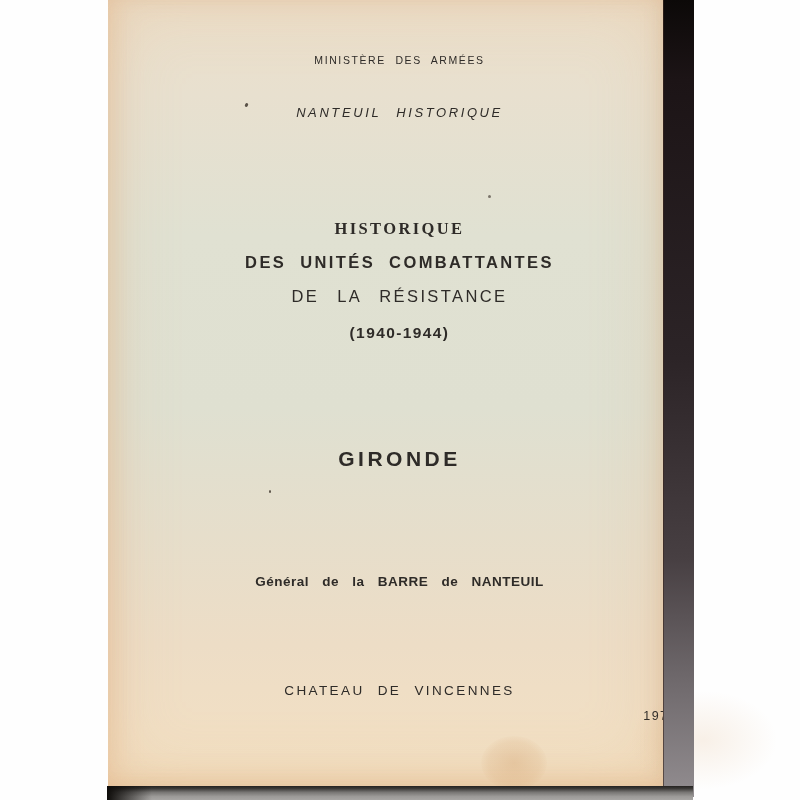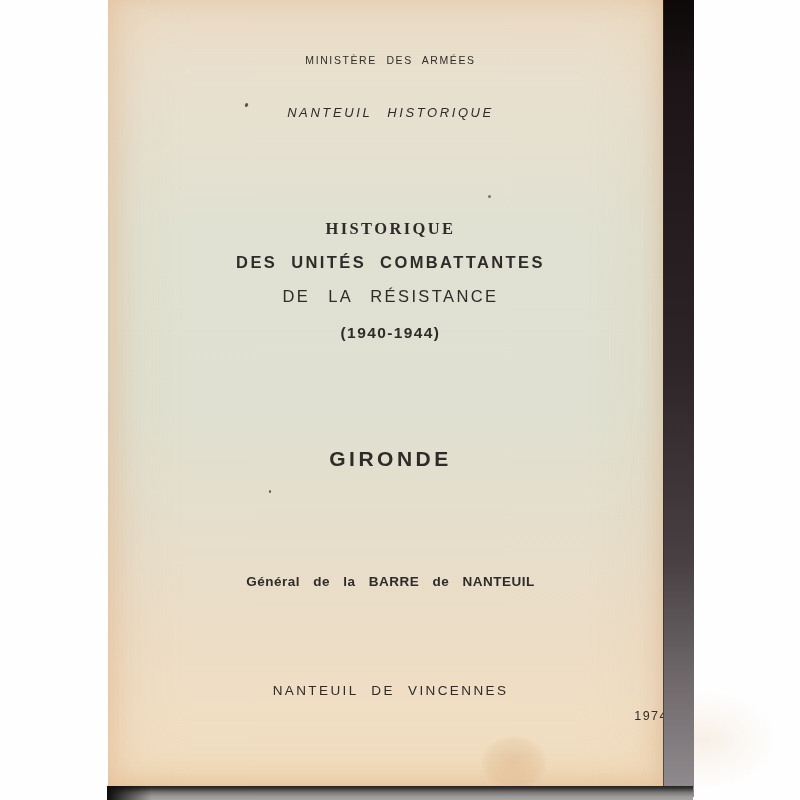--- a/index.html
+++ b/index.html
@@ -70,21 +70,21 @@
   .edge-bottom::before {
     content: "";
     position: absolute;
     left: 0; top: 0; bottom: 0;
     width: 45px;
     background: linear-gradient(90deg, #0e0c0a 0%, rgba(14,12,10,0) 100%);
   }
   
   .textline {
     position: absolute;
-    left: 5px;
+    left: 14px;
     width: 100%;
     text-align: center;
     color: #2e2b28;
     white-space: nowrap;
   }
   .ministry-1 { top: 54px;  font-size: 10.5px; letter-spacing: 1.6px; word-spacing: 5px; font-weight: 500; }
   .ministry-2 { top: 79px;  font-size: 12.5px; letter-spacing: 1px;   word-spacing: 5px; }
   .ministry-3 { top: 105px; font-size: 13px;   letter-spacing: 2.6px; word-spacing: 9px; font-style: italic; }
   .title-1 { top: 219px; font-size: 16.5px; font-weight: bold; letter-spacing: 2.4px; word-spacing: 6px; font-family: Liberation Serif, serif; }
   .title-2 { top: 253px; font-size: 16.5px; font-weight: bold; letter-spacing: 2.4px; word-spacing: 7px; }
@@ -126,21 +126,21 @@
 
     <div class="textline title-1">HISTORIQUE</div>
     <div class="textline title-2">DES  UNITÉS  COMBATTANTES</div>
     <div class="textline title-3">DE  LA  RÉSISTANCE</div>
     <div class="textline title-4">(1940-1944)</div>
 
     <div class="textline region-line">GIRONDE</div>
 
     <div class="textline author-line">Général  de  la  BARRE  de  NANTEUIL</div>
 
-    <div class="textline publisher-line">NANTEUIL  DE  VINCENNES</div>
+    <div class="textline publisher-line">CHATEAU  DE  VINCENNES</div>
     <div class="textline year-line">1974</div>
 
     <div class="stain-1"></div>
     <div class="stain-2"></div>
     <div class="speck speck-1"></div>
     <div class="speck speck-2"></div>
     <div class="speck speck-3"></div>
   </div>
 
   <div class="edge-right"></div>

